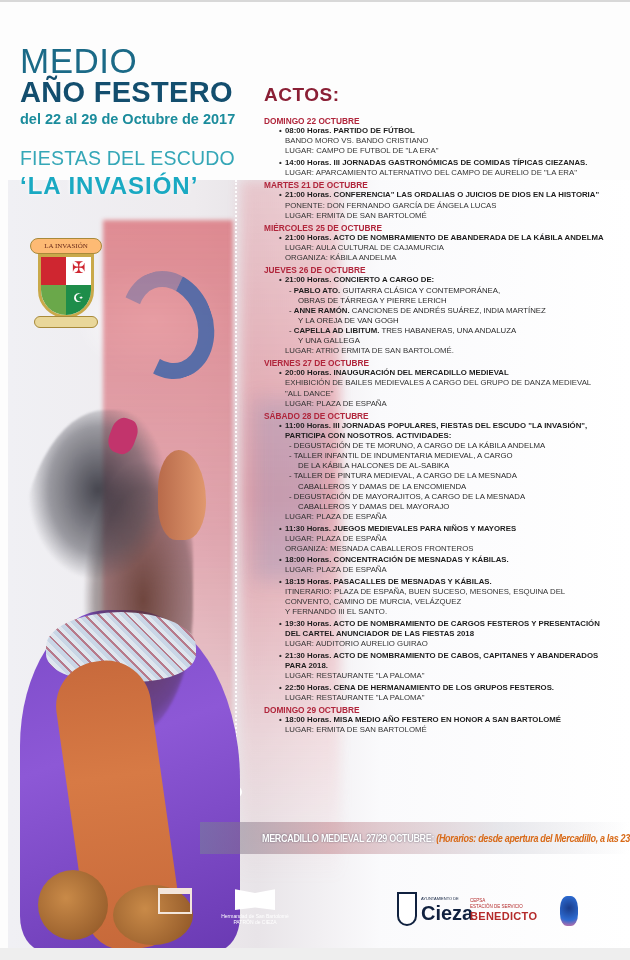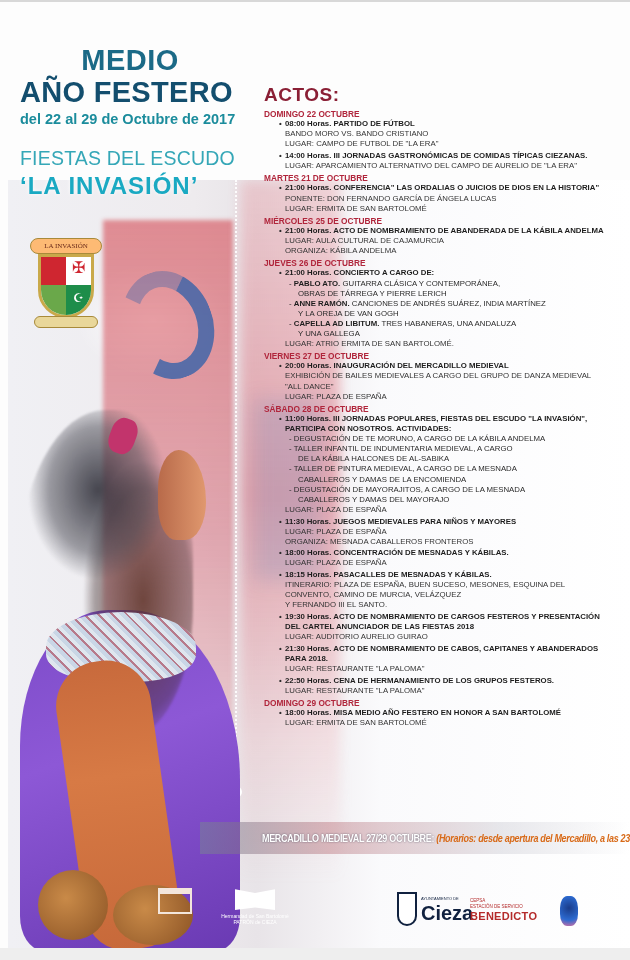--- a/index.html
+++ b/index.html
@@ -41,41 +41,41 @@
     background: linear-gradient(160deg, #7c4bc8 0%, #8d58d6 40%, #6a3ab3 100%); border-radius: 40% 50% 10% 10%; }
   .collar { position: absolute; left: 38px; top: 432px; width: 150px; height: 70px; border-radius: 50% 50% 40% 40%;
     background: repeating-linear-gradient(45deg, #c9d6e6 0 4px, #b77a8b 4px 6px, #dfe6ee 6px 10px); }
   .arm { position: absolute; left: 62px; top: 480px; width: 95px; height: 290px; border-radius: 45px 45px 40px 40px;
     background: linear-gradient(180deg, #c86a3c, #d77a45 40%, #c7693a); transform: rotate(-8deg); }
   .bread1 { position: absolute; left: 30px; top: 690px; width: 70px; height: 70px; border-radius: 50%; background: radial-gradient(circle at 40% 40%, #c98a48, #8a5224); }
   .bread2 { position: absolute; left: 105px; top: 705px; width: 80px; height: 60px; border-radius: 50%; background: radial-gradient(circle at 40% 40%, #c98a48, #8a5224); }
 
   
   .title-block { position: absolute; left: 20px; top: 45px; width: 220px; z-index: 3; }
-  .t-medio { display: block; font-size: 29px; color: #1b6a87; font-weight: bold; letter-spacing: 0.5px; line-height: 31px; text-align: center; }
+  .t-medio { display: block; font-size: 35px; color: #1b6a87; font-weight: normal; letter-spacing: 0.5px; line-height: 31px; }
   .t-ano { display: block; font-size: 29px; color: #134e6e; font-weight: bold; line-height: 32px; letter-spacing: 0.3px; }
   .t-dates { display: block; font-size: 14.5px; color: #1b8c9c; font-weight: bold; margin-top: 3px; }
   .t-fiestas { display: block; font-size: 19.5px; color: #35a7b7; margin-top: 20px; letter-spacing: 0.2px; }
   .t-invasion { display: block; font-size: 24px; color: #1aa9c2; font-weight: bold; margin-top: 2px; letter-spacing: 1px; text-shadow: 0 0 4px rgba(255,255,255,0.9); }
 
   
   .crest { position: absolute; left: 30px; top: 238px; width: 72px; height: 92px; z-index: 3; }
   .crest-scroll { position: absolute; left: 0; top: 0; width: 72px; height: 16px; background: #fdba74; border: 1px solid #a88a3a; border-radius: 8px; font-family: "Liberation Serif", serif; font-size: 7px; color: #6a2a1a; text-align: center; line-height: 14px; }
   .crest-shield { position: absolute; left: 8px; top: 16px; width: 56px; height: 64px; border: 3px solid #c9a94a; border-radius: 0 0 28px 28px; overflow: hidden; background: #ffffff; }
   .q1 { position: absolute; left: 0; top: 0; width: 25px; height: 28px; background: #cf2630; }
   .q2 { position: absolute; left: 25px; top: 0; width: 25px; height: 28px; background: #ffffff; }
   .q3 { position: absolute; left: 0; top: 28px; width: 25px; height: 36px; background: #6aa84a; }
   .q4 { position: absolute; left: 25px; top: 28px; width: 25px; height: 36px; background: #1e8d4a; }
   .crest-cross { position: absolute; left: 31px; top: 2px; font-size: 16px; color: #cf2630; line-height: 18px; }
   .crest-moon { position: absolute; left: 32px; top: 34px; font-size: 12px; color: #ffffff; }
   .crest-ribbon { position: absolute; left: 4px; top: 78px; width: 64px; height: 12px; background: #e9d79a; border: 1px solid #a88a3a; border-radius: 6px; }
 
   
   .program { position: absolute; left: 264px; top: 84px; width: 345px; z-index: 3; }
-  .actos-title { font-size: 19px; font-weight: bold; color: #8a1f35; letter-spacing: 0.5px; line-height: 22px; margin-bottom: 3px; }
+  .actos-title { font-size: 19px; font-weight: bold; color: #8a1f35; letter-spacing: 0.5px; line-height: 22px; margin-bottom: 10px; }
   .day { font-size: 8.3px; font-weight: bold; color: #b0253b; line-height: 10.2px; margin-top: 2px; }
   .event { position: relative; padding-left: 21px; font-size: 7.8px; line-height: 10.1px; color: #2a2a2a; margin-bottom: 1.6px; }
   .bullet { position: absolute; left: 15px; top: 0; font-weight: bold; color: #2a2a2a; }
   .ev-head { font-weight: bold; color: #1d1d1d; display: block; }
   .ev-line { display: block; color: #333333; }
   .sub { display: block; padding-left: 9px; text-indent: -5px; }
   .sub b { color: #1d1d1d; }
   .sub-cont { display: block; padding-left: 13px; }
 
   

